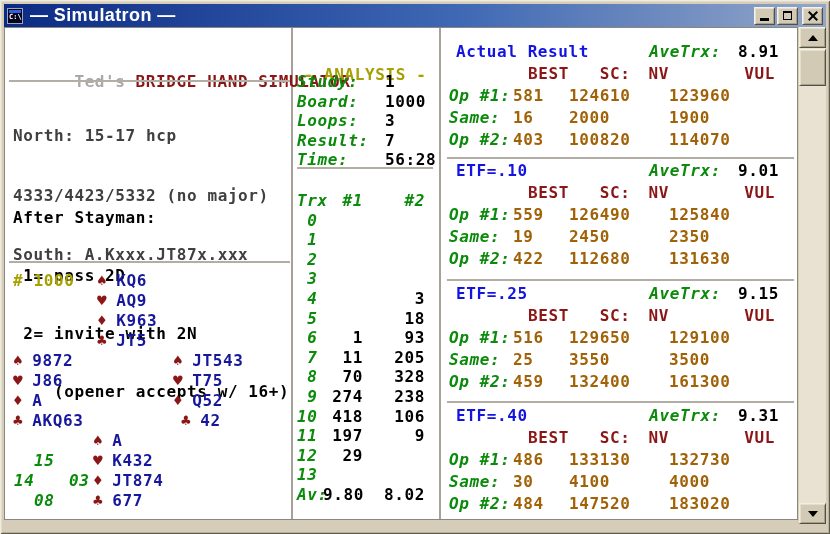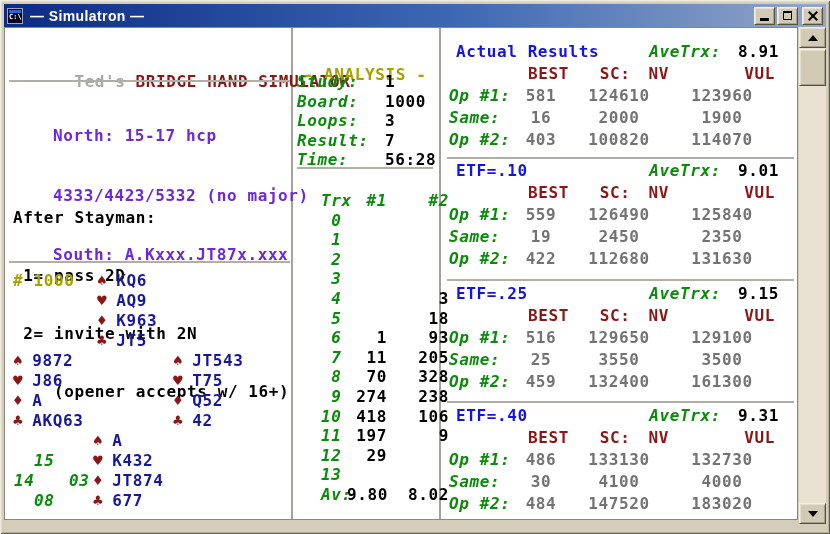--- a/index.html
+++ b/index.html
@@ -12,21 +12,21 @@
   }
   
   .titlebar{
     position:absolute;left:4px;top:4px;width:822px;height:23px;
     background:linear-gradient(90deg,var(--titlebar_left,#0B2A84) 0%,#3E68B4 55%,var(--titlebar_right,#93A6C8) 100%);
     display:flex;align-items:center;
   }
   .dos-icon{position:relative;width:16px;height:16px;margin-left:3px;background:#05051E;border:1px solid #9AA6C0;box-sizing:border-box;flex:0 0 auto;}
   .dos-icon .mini-bar{position:absolute;left:1px;top:1px;right:1px;height:3px;background:#2E62D8;}
   .dos-icon .mini-txt{position:absolute;left:1px;top:4px;color:#fff;font:bold 7px "DejaVu Sans Mono",monospace;letter-spacing:0;}
-  .title-text{color:#fff;font-family:"Liberation Sans",sans-serif;font-weight:bold;font-size:14px;letter-spacing:0.4px;margin-left:7px;white-space:pre;}
+  .title-text{color:#fff;font-family:"Liberation Sans",sans-serif;font-weight:bold;font-size:18px;letter-spacing:0.4px;margin-left:7px;white-space:pre;}
   .btn-group{margin-left:auto;display:flex;align-items:center;margin-right:3px;}
   .win-btn{
     position:relative;width:21px;height:18px;background:#D3CAB6;box-sizing:border-box;
     border:1px solid;border-color:#F5F1E6 #55513F #55513F #F5F1E6;
     box-shadow:inset 1px 1px 0 #E6E0D0, inset -1px -1px 0 #A8A190;
     margin-left:2px;cursor:pointer;
   }
   .win-btn.close{margin-left:4px;}
   .glyph-min{position:absolute;left:5px;bottom:3px;width:9px;height:3px;background:#000;}
   .glyph-max{position:absolute;left:5px;top:3px;width:9px;height:9px;border:1px solid #000;border-top:2px solid #000;box-sizing:border-box;}
@@ -36,45 +36,45 @@
   .content{position:absolute;left:4px;top:27px;width:794px;height:493px;background:#fff;border:1px solid #8A877C;box-sizing:border-box;}
   .vsep{position:absolute;top:0;bottom:0;width:2px;background:#A6A29A;}
   .hdiv{position:absolute;height:2px;background:var(--divider,#B2AEA6);}
   .green{color:var(--green,#0B8A0B);font-style:italic;} .maroon{color:var(--maroon,#8B1616);}
   .olive{color:var(--olive,#A6A000);} .blue{color:var(--blue,#1414E0);} .gray{color:var(--gray,#A8A8A8);} .black{color:#000;}
   .abs{position:absolute;white-space:pre;}
   
   .sim-title{left:8px;top:21px;height:22px;line-height:22px;}
   .brand{margin-right:10px;}
   .info-block{left:8px;top:59px;}
-  .info-block div{height:21.5px;line-height:21.5px;white-space:pre;color:#6d28d9;margin-left:40px;}
+  .info-block div{height:21.5px;line-height:21.5px;white-space:pre;color:#404040;}
   .stayman-block{left:8px;top:142px;}
   .stayman-block div{height:20px;line-height:20px;white-space:pre;color:#000000;}
   .deal{position:absolute;left:4px;top:243px;width:281px;height:250px;}
   .deal-row{position:absolute;left:0;right:0;height:20px;line-height:20px;}
   .deal-row>span{position:absolute;white-space:pre;}
   .hand .suit{color:var(--maroon,#8B1616);}
   .hand .cards{margin-left:9px;color:var(--navy,#17179B);}
   
   .an-title{left:292px;top:36px;width:136px;height:22px;line-height:22px;text-align:center;}
   .an-fields{position:absolute;left:292px;top:44px;width:140px;}
   .an-frow{display:grid;grid-template-columns:88px auto;height:19.5px;line-height:19.5px;white-space:pre;}
   .trx{position:absolute;left:292px;top:163px;width:136px;}
-  .trx-row{display:grid;grid-template-columns:26px 40px 62px;height:19.6px;line-height:19.6px;margin-left:24px;}
+  .trx-row{display:grid;grid-template-columns:26px 40px 62px;height:19.6px;line-height:19.6px;}
   .trx-row .lbl{white-space:pre;}
   .trx-row .num{text-align:right;white-space:nowrap;color:#000;}
   .trx-row .hdr{text-align:right;white-space:nowrap;}
   
   .rsec{position:absolute;left:444px;width:330px;}
   .r-title{display:flex;align-items:center;height:22px;line-height:22px;padding-left:7px;}
   .avetrx-lbl{margin-left:auto;}
   .avetrx-val{width:58px;text-align:right;color:#000;}
   .r-grid{display:grid;grid-template-columns:64px 56px 100px 106px;height:22px;line-height:22px;}
   .r-grid .rlbl{white-space:pre;}
-  .r-grid .rnum{text-align:center;white-space:nowrap;color:#737373;}
+  .r-grid .rnum{text-align:left;white-space:nowrap;color:#a16207;}
   .r-grid .rhdr{text-align:right;white-space:nowrap;}
   .schdr{display:flex;justify-content:flex-end;gap:18px;}
   
   .scrollbar{position:absolute;left:799px;top:27px;width:27px;height:497px;background:#E9E2D3;}
   .sb-btn,.sb-thumb{
     position:absolute;left:0;width:27px;background:#D3CAB6;box-sizing:border-box;
     border:1px solid;border-color:#F3EFE3 #55513F #55513F #F3EFE3;
     box-shadow:inset 1px 1px 0 #E4DECC, inset -1px -1px 0 #A59E8A;
     display:flex;align-items:center;justify-content:center;cursor:pointer;
   }
@@ -154,21 +154,21 @@
       <div class="deal-row" style="top:100px">
         <span class="hand" style="left:4px"><span class="suit">♥</span><span class="cards">J86</span></span>
         <span class="hand" style="left:164px"><span class="suit">♥</span><span class="cards">T75</span></span>
       </div>
       <div class="deal-row" style="top:120px">
         <span class="hand" style="left:4px"><span class="suit">♦</span><span class="cards">A</span></span>
         <span class="hand" style="left:164px"><span class="suit">♦</span><span class="cards">Q52</span></span>
       </div>
       <div class="deal-row" style="top:140px">
         <span class="hand" style="left:4px"><span class="suit">♣</span><span class="cards">AKQ63</span></span>
-        <span class="hand" style="left:164px"><span class="suit">♣</span><span class="cards">42</span></span>
+        <span class="hand" style="left:172px"><span class="suit">♣</span><span class="cards">42</span></span>
       </div>
       <div class="deal-row" style="top:160px">
         <span class="hand" style="left:84px"><span class="suit">♠</span><span class="cards">A</span></span>
       </div>
       <div class="deal-row" style="top:180px">
         <span class="green" style="left:25px">15</span>
         <span class="hand" style="left:84px"><span class="suit">♥</span><span class="cards">K432</span></span>
       </div>
       <div class="deal-row" style="top:200px">
         <span class="green" style="left:5px">14</span>
@@ -271,21 +271,21 @@
         </div>
       <div class="trx-row">
           <span class="lbl green">Av:</span>
           <span class="num">9.80</span>
           <span class="num">8.02</span>
         </div>
     </div>
 
     <div class="rsec" style="top:13px;">
       <div class="r-title">
-          <span class="blue">Actual Results</span>
+          <span class="blue">Actual Result</span>
           <span class="green avetrx-lbl">AveTrx:</span>
           <span class="avetrx-val">8.91</span>
         </div>
       <div class="r-grid">
           <span></span>
           <span class="rhdr maroon">BEST</span>
           <span class="schdr">
             <span class="maroon">SC:</span>
             <span class="maroon">NV</span>
           </span>

